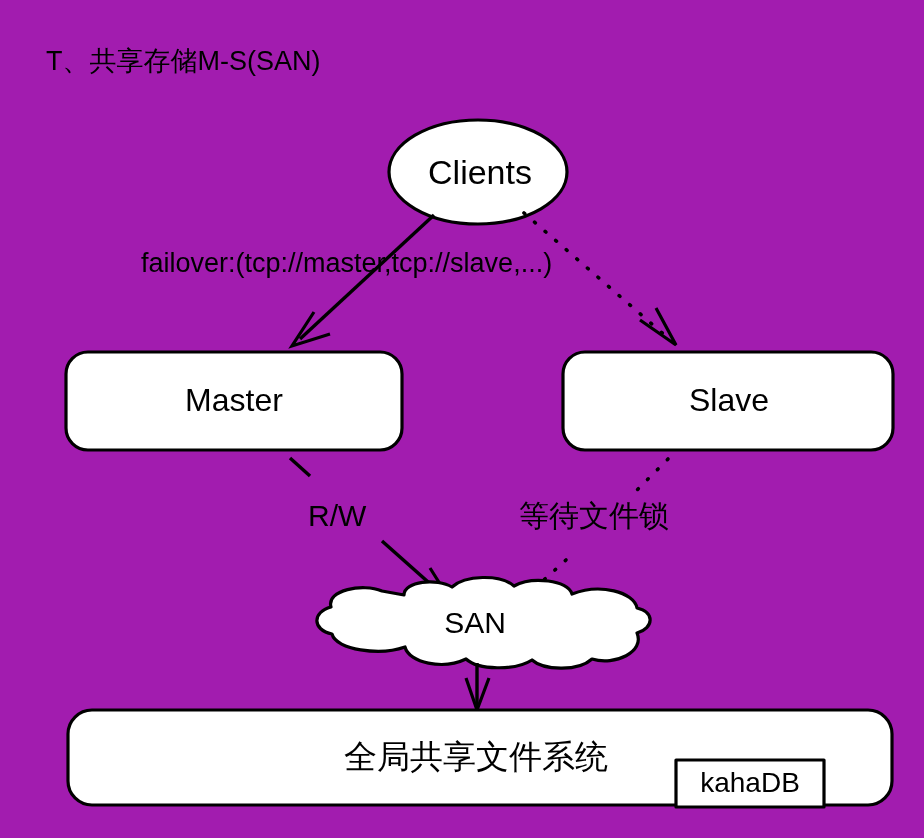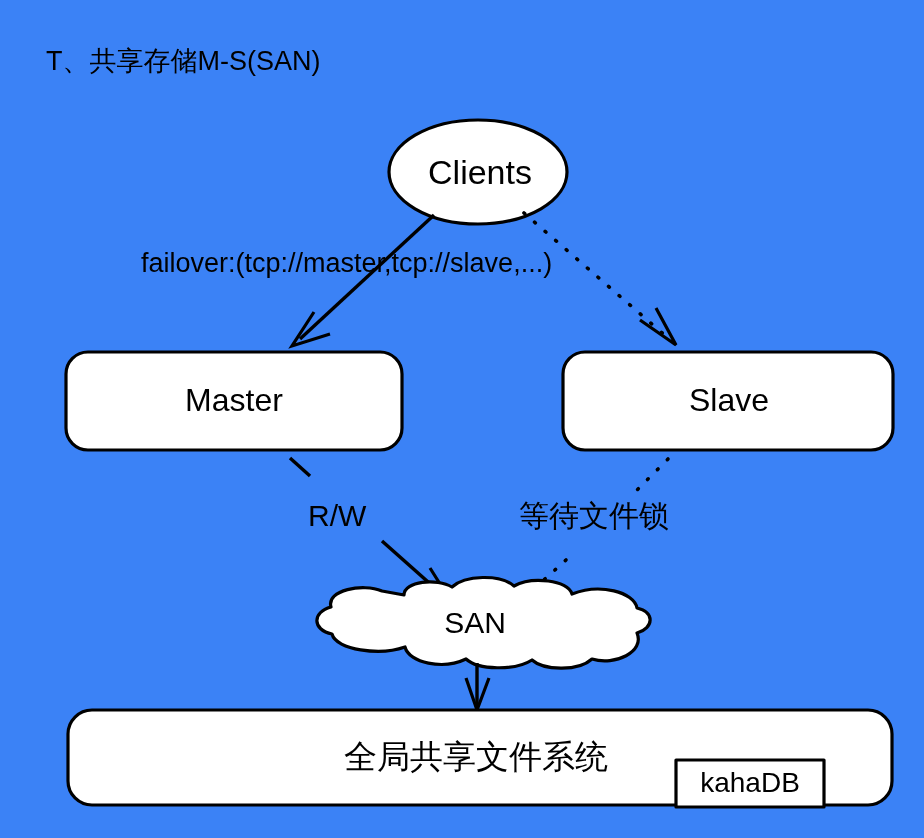--- a/index.html
+++ b/index.html
@@ -9,21 +9,21 @@
     background: #ffffff;
   }
   body {
     font-family: "Liberation Sans", "DejaVu Sans", sans-serif;
     color: #000000;
   }
   #canvas {
     position: relative;
     width: 924px;
     height: 838px;
-    background: #3b82f6;
+    background: #a21caf;
     overflow: hidden;
   }
   #diagram-svg {
     position: absolute;
     left: 0;
     top: 0;
     width: 924px;
     height: 838px;
     display: block;
   }

